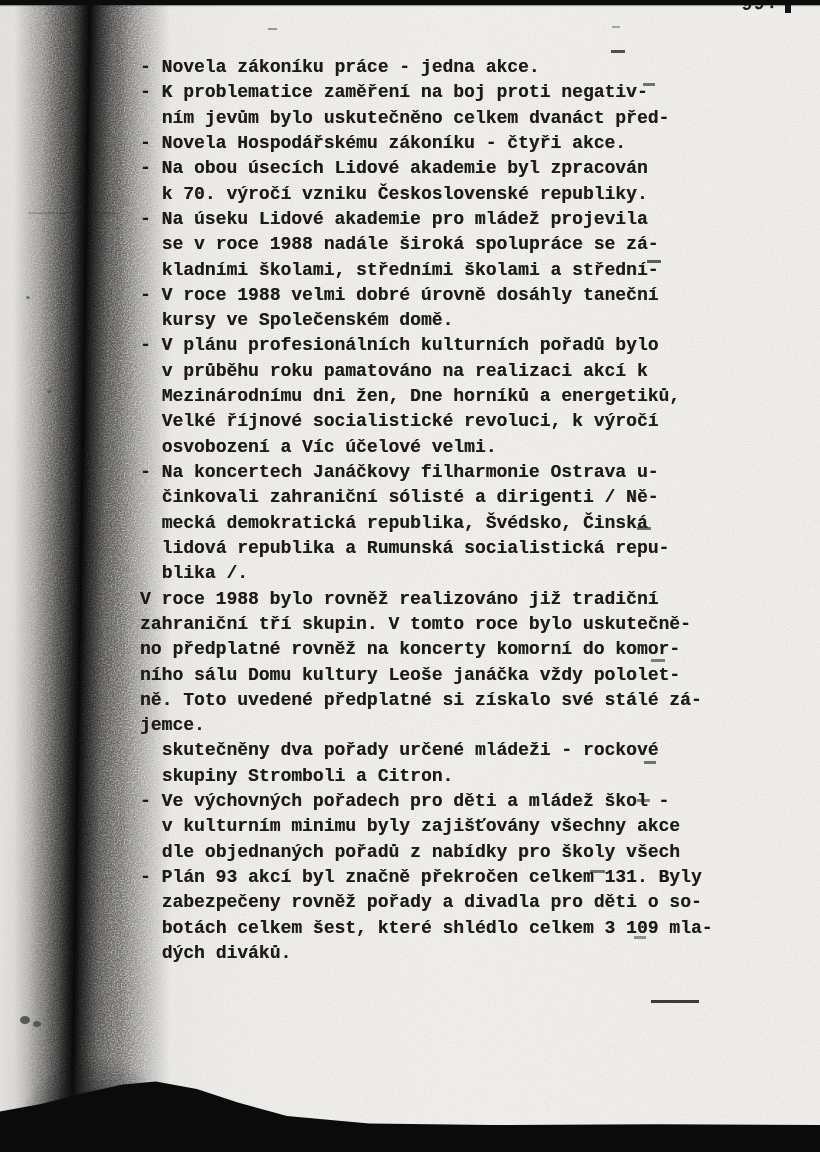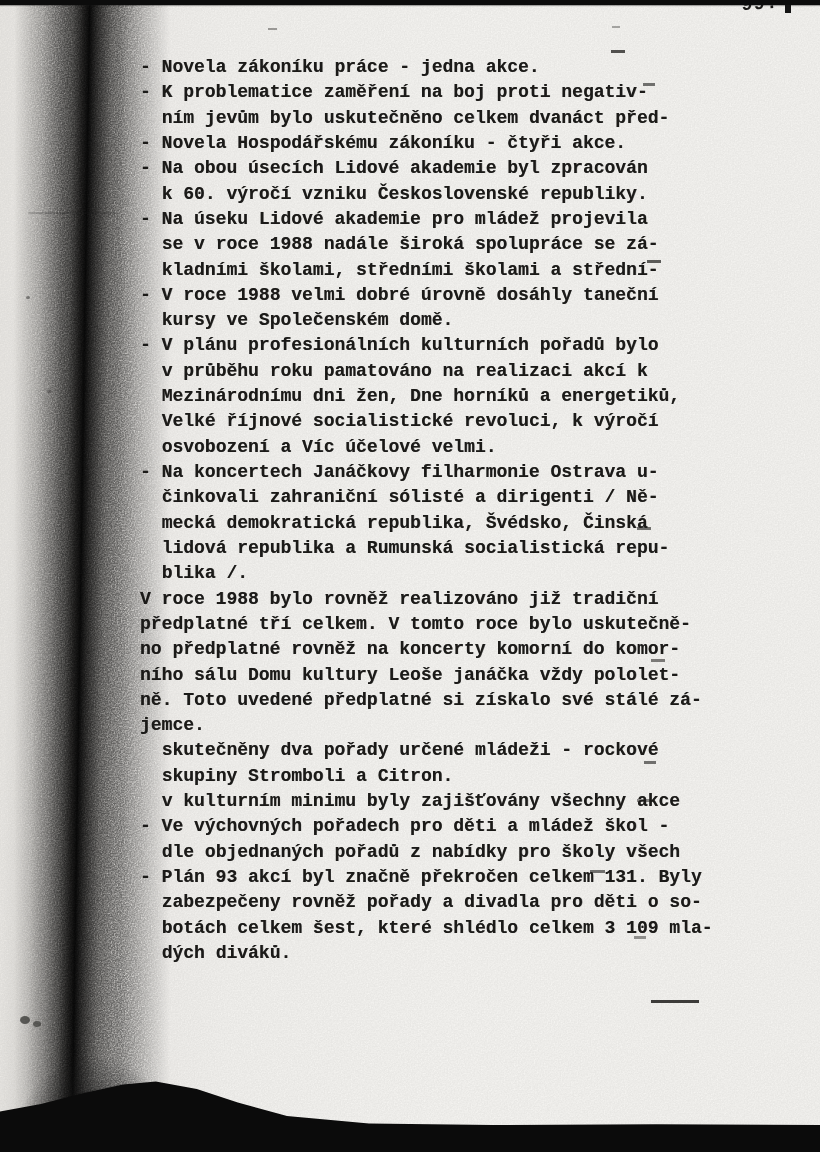--- a/index.html
+++ b/index.html
@@ -87,46 +87,46 @@
   <div class="page-number">99.</div>
   <div class="top-edge"></div>
   <div class="corner-tick"></div>
 
   <div class="doc-text">
       <div class="line bullet"><span class="dash">- </span><span>Novela zákoníku práce - jedna akce.</span></div>
       <div class="line bullet"><span class="dash">- </span><span>K problematice zaměření na boj proti negativ-</span></div>
       <div class="line cont"><span>ním jevům bylo uskutečněno celkem dvanáct před-</span></div>
       <div class="line bullet"><span class="dash">- </span><span>Novela Hospodářskému zákoníku - čtyři akce.</span></div>
       <div class="line bullet"><span class="dash">- </span><span>Na obou úsecích Lidové akademie byl zpracován</span></div>
-      <div class="line cont"><span>k 60. výročí vzniku Československé republiky.</span></div>
+      <div class="line cont"><span>k 70. výročí vzniku Československé republiky.</span></div>
       <div class="line bullet"><span class="dash">- </span><span>Na úseku Lidové akademie pro mládež projevila</span></div>
       <div class="line cont"><span>se v roce 1988 nadále široká spolupráce se zá-</span></div>
       <div class="line cont"><span>kladními školami, středními školami a střední-</span></div>
       <div class="line bullet"><span class="dash">- </span><span>V roce 1988 velmi dobré úrovně dosáhly taneční</span></div>
       <div class="line cont"><span>kursy ve Společenském domě.</span></div>
       <div class="line bullet"><span class="dash">- </span><span>V plánu profesionálních kulturních pořadů bylo</span></div>
       <div class="line cont"><span>v průběhu roku pamatováno na realizaci akcí k</span></div>
       <div class="line cont"><span>Mezinárodnímu dni žen, Dne horníků a energetiků,</span></div>
       <div class="line cont"><span>Velké říjnové socialistické revoluci, k výročí</span></div>
       <div class="line cont"><span>osvobození a Víc účelové velmi.</span></div>
       <div class="line bullet"><span class="dash">- </span><span>Na koncertech Janáčkovy filharmonie Ostrava u-</span></div>
       <div class="line cont"><span>činkovali zahraniční sólisté a dirigenti / Ně-</span></div>
       <div class="line cont"><span>mecká demokratická republika, Švédsko, Činská</span></div>
       <div class="line cont"><span>lidová republika a Rumunská socialistická repu-</span></div>
       <div class="line cont"><span>blika /.</span></div>
       <div class="line plain"><span>V roce 1988 bylo rovněž realizováno již tradiční</span></div>
-      <div class="line plain"><span>předplatné tří celkem. V tomto roce bylo uskutečně-</span></div>
+      <div class="line plain"><span>zahraniční tří skupin. V tomto roce bylo uskutečně-</span></div>
       <div class="line plain"><span>no předplatné rovněž na koncerty komorní do komor-</span></div>
       <div class="line plain"><span>ního sálu Domu kultury Leoše janáčka vždy pololet-</span></div>
       <div class="line plain"><span>ně. Toto uvedené předplatné si získalo své stálé zá-</span></div>
       <div class="line plain"><span>jemce.</span></div>
       <div class="line cont"><span>skutečněny dva pořady určené mládeži - rockové</span></div>
       <div class="line cont"><span>skupiny Stromboli a Citron.</span></div>
+      <div class="line bullet"><span class="dash">- </span><span>Ve výchovných pořadech pro děti a mládež škol -</span></div>
       <div class="line cont"><span>v kulturním minimu byly zajišťovány všechny akce</span></div>
-      <div class="line bullet"><span class="dash">- </span><span>Ve výchovných pořadech pro děti a mládež škol -</span></div>
       <div class="line cont"><span>dle objednaných pořadů z nabídky pro školy všech</span></div>
       <div class="line bullet"><span class="dash">- </span><span>Plán 93 akcí byl značně překročen celkem 131. Byly</span></div>
       <div class="line cont"><span>zabezpečeny rovněž pořady a divadla pro děti o so-</span></div>
       <div class="line cont"><span>botách celkem šest, které shlédlo celkem 3 109 mla-</span></div>
       <div class="line cont"><span>dých diváků.</span></div>
     </div>
 
   <div class="mark" style="left:611px;top:50px;width:14px;height:3px;opacity:.75"></div>
   <div class="mark" style="left:643px;top:83px;width:12px;height:3px;opacity:.6"></div>
   <div class="mark" style="left:647px;top:260px;width:14px;height:3px;opacity:.7"></div>

